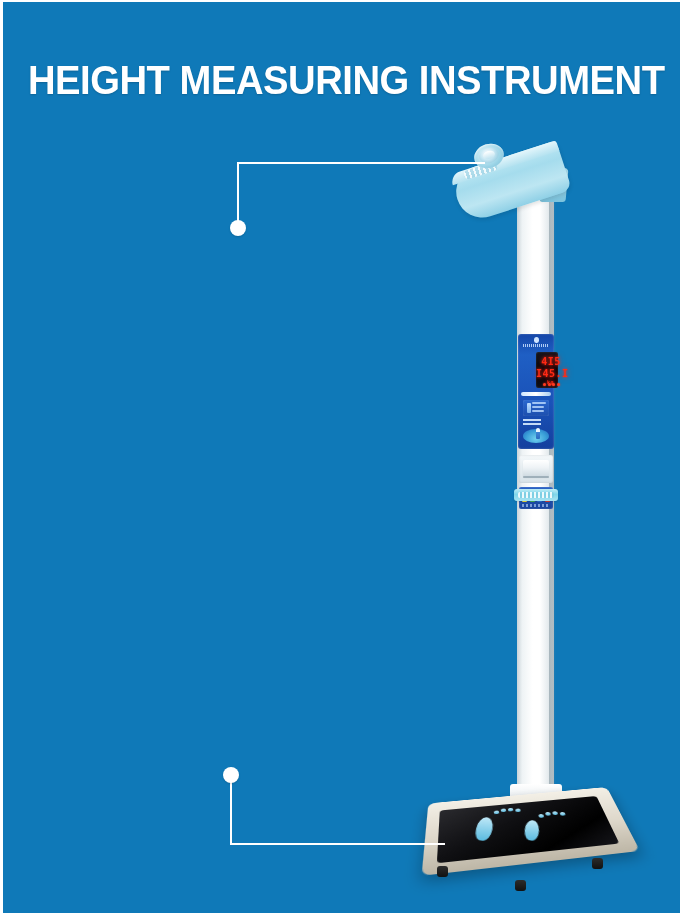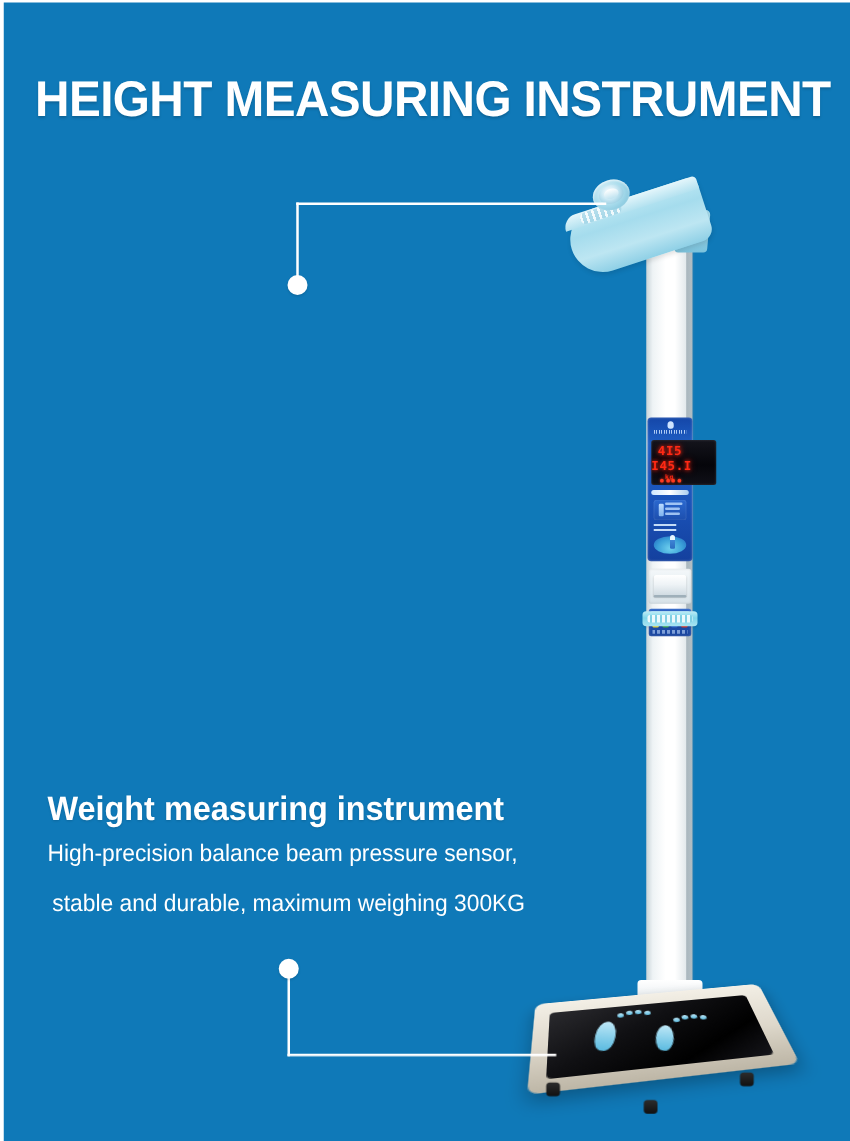--- a/index.html
+++ b/index.html
@@ -141,21 +141,21 @@
   .brand-mark{
     display:block;margin:0 auto;width:5px;height:6px;
     background:#cfe4ff;border-radius:50% 50% 40% 40%;
   }
   .brand-text{
     display:block;height:3px;margin-top:1px;
     background:repeating-linear-gradient(90deg,rgba(200,224,255,.85) 0 1px,transparent 1px 2px);
   }
   
   .led{
-    position:absolute;left:521px;top:352px;width:52px;height:36px;
+    position:absolute;left:536px;top:352px;width:22px;height:36px;
     background:linear-gradient(180deg,#14141c 0%,#05050a 55%,#101018 100%);
     border-radius:2px;
     box-shadow:inset 0 0 2px rgba(255,255,255,.2);
   }
   .led-row{
     position:absolute;left:0;width:30px;text-align:center;
     color:#ff2a15;
     font-family:"DejaVu Sans Mono", monospace;
     font-weight:bold;
     text-shadow:0 0 3px rgba(255,40,20,.95),0 0 6px rgba(255,40,20,.6);
@@ -406,19 +406,14 @@
 
   <div class="lead" id="lead-top-h"></div>
   <div class="lead" id="lead-top-v"></div>
   <div class="dot" id="dot-top"></div>
 
 
   <div class="lead" id="lead-bot-v"></div>
   <div class="lead" id="lead-bot-h"></div>
   <div class="dot" id="dot-bottom"></div>
 
-  <div class="blk" id="blk-weight">
-    <div class="head">Weight measuring instrument</div>
-    <div class="sub">High-precision balance beam pressure sensor,</div>
-    <div class="sub indent">stable and durable, maximum weighing 300KG</div>
-  </div>
 
 </div>
 
 </body></html>

